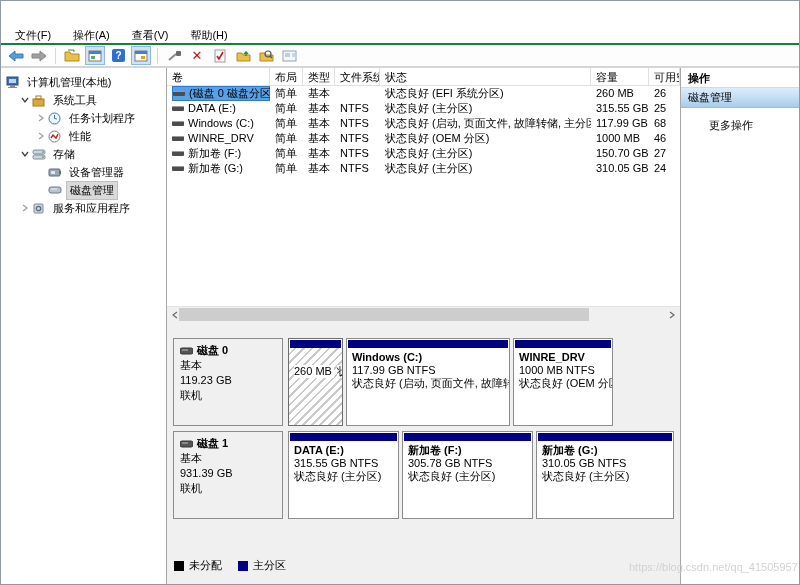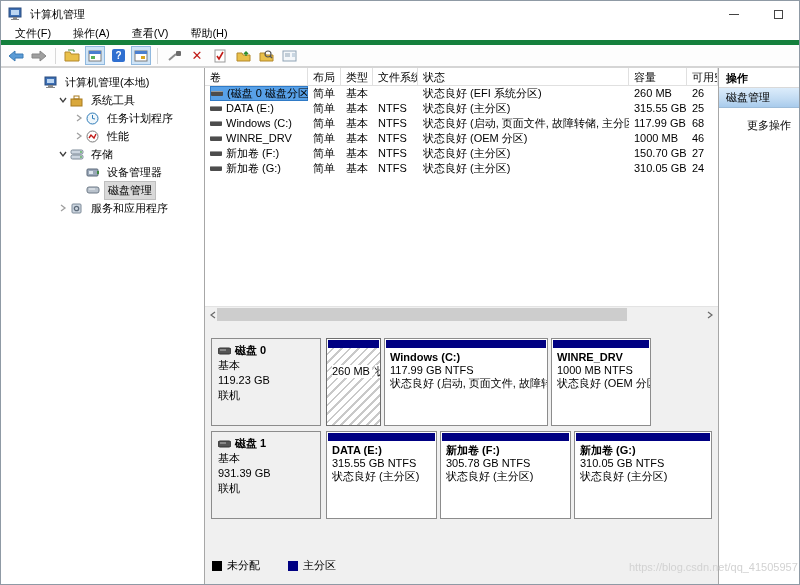--- a/index.html
+++ b/index.html
@@ -10,32 +10,32 @@
   
   .titlebar { position:absolute; top:0; left:0; right:0; height:26px; display:flex; align-items:center; padding-left:7px; background:#fff; }
   .titlebar .app-title { margin-left:6px; font-size:11px; }
   .win-btn { position:absolute; top:0; width:34px; height:26px; display:flex; align-items:center; justify-content:center; }
   .btn-min { right:48px; }
   .btn-max { right:4px; }
   .glyph-min { width:10px; border-bottom:1px solid #444; }
   .glyph-max { width:9px; height:9px; border:1px solid #444; }
 
   
-  .menubar { position:absolute; top:26px; left:0; right:0; height:18px; display:flex; align-items:center; padding-left:8px; background:#fff; border-bottom:5px solid #15803d; }
+  .menubar { position:absolute; top:26px; left:0; right:0; height:18px; display:flex; align-items:center; padding-left:8px; background:#fff; border-bottom:2px solid #15803d; }
   .menu-item { padding:0 6px; margin-right:10px; }
 
   
   .toolbar { position:absolute; top:44px; left:0; right:0; height:22px; display:flex; align-items:center; gap:3px; padding-left:5px; background:#fdfdfd; border-bottom:1px solid #d5d5d5; }
   .tb-btn { width:20px; height:19px; display:flex; align-items:center; justify-content:center; }
   .tb-btn.boxed { background:#cfe4f7; border:1px solid #8fb8de; }
   .tb-sep { width:1px; height:16px; background:#d8d8d8; margin:0 3px; }
   .x-glyph { color:#c11b17; font-weight:bold; font-size:13px; line-height:13px; }
 
   
-  .content { position:absolute; top:66px; left:0; right:0; bottom:0; display:flex; border-top:1px solid #d5d5d5;padding-left:38px; }
+  .content { position:absolute; top:66px; left:0; right:0; bottom:0; display:flex; border-top:1px solid #d5d5d5; }
 
   
   .tree { width:166px; background:#fff; border-right:1px solid #a7a7a7; padding-top:5px; overflow:hidden; flex:none; }
   .tree-item { display:flex; align-items:center; height:18px; white-space:nowrap; }
   .tree-item .lbl { margin-left:4px; padding:1px 3px; }
   .tree-item.selected .lbl { background:#d9d9d9; border:1px solid #bfbfbf; }
   .exp { width:12px; display:flex; align-items:center; justify-content:center; flex:none; }
   .ticon { width:15px; height:14px; flex:none; display:flex; align-items:center; justify-content:center; }
   .lv0 { padding-left:4px; } .lv1 { padding-left:18px; } .lv2 { padding-left:34px; }
 
@@ -67,52 +67,37 @@
   .parts { display:flex; margin-left:2px; }
   .part { border:1px solid #8c8c8c; background:#fff; margin-left:3px; overflow:hidden; flex:none; }
   .part-strip { height:9px; background:#000082; border:1px solid #fff; border-bottom:none; }
   .part-body { padding:3px 5px; line-height:13px; white-space:nowrap; overflow:hidden; }
   .part-name { font-weight:bold; }
   .part.hatched { background:repeating-linear-gradient(135deg,#ffffff 0px,#ffffff 4px,#c9c9c9 4px,#c9c9c9 6px); border:1px solid #6e6e6e; }
   .part.hatched .part-body { padding-top:17px; }
   .part.hatched .part-body div { display:inline-block; background:#fff; padding-right:2px; }
 
   
-  .legend { position:absolute; left:7px; bottom:11px; display:flex; align-items:center; gap:28px; }
+  .legend { position:absolute; left:7px; bottom:11px; display:flex; align-items:center; gap:16px; }
   .legend-item { display:flex; align-items:center; gap:5px; }
   .legend-swatch { width:10px; height:10px; flex:none; }
 
   
   .actions { flex:1; background:#fff; min-width:0; }
   .actions-header { height:20px; line-height:20px; padding-left:7px; font-weight:bold; border-bottom:1px solid #d9d9d9; }
   .actions-group { height:20px; line-height:19px; padding-left:7px; background:linear-gradient(180deg,#dcecfb 0%,#c3dcf3 55%,#a8cbec 100%); border-bottom:1px solid #9dbcd9; }
   .actions-more { margin-top:10px; padding-left:28px; }
 
   .watermark { position:absolute; left:628px; top:560px; color:#d2d2d2; font-size:11px; white-space:nowrap; pointer-events:none; }
 </style>
 </head>
 <body>
 
 <div class="window">
 
-  <div class="titlebar">
-    <svg width="16" height="14">
-        <rect x="1" y="1" width="12" height="9" fill="#3d6fb4" stroke="#2b4c7e"></rect>
-        <rect x="3" y="3" width="8" height="5" fill="#bcd6f2"></rect>
-        <rect x="5" y="10" width="4" height="2" fill="#8a8a8a"></rect>
-        <rect x="3" y="12" width="8" height="1" fill="#8a8a8a"></rect>
-      </svg>
-    <span class="app-title">计算机管理</span>
-    <div class="win-btn btn-min">
-        <span class="glyph-min"></span>
-      </div>
-    <div class="win-btn btn-max">
-        <span class="glyph-max"></span>
-      </div>
-  </div>
 
   <div class="menubar">
     <span class="menu-item">文件(F)</span>
     <span class="menu-item">操作(A)</span>
     <span class="menu-item">查看(V)</span>
     <span class="menu-item">帮助(H)</span>
   </div>
 
   <div class="toolbar">
     <div class="tb-btn">

